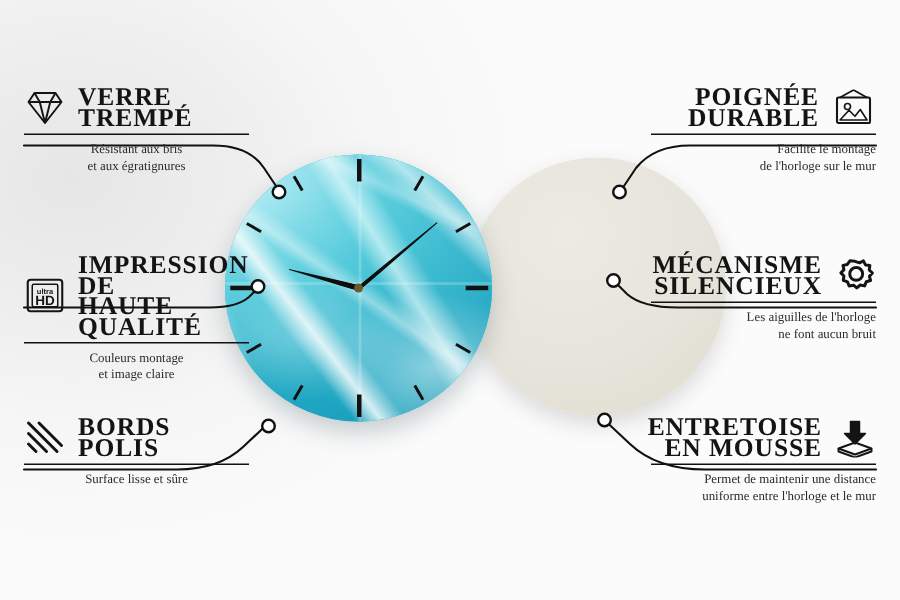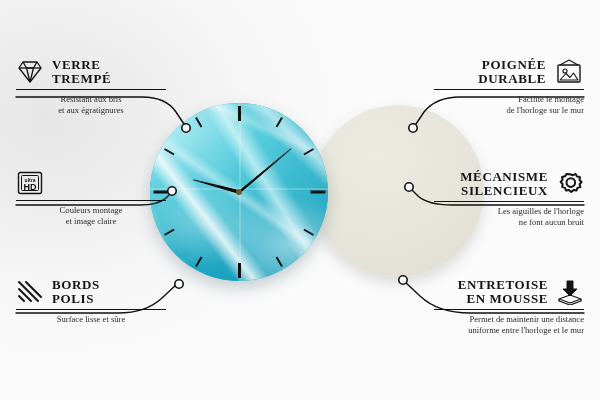--- a/index.html
+++ b/index.html
@@ -129,21 +129,21 @@
   .f-head {
     display: flex;
     align-items: center;
     gap: 8px;
   }
   .f-left .f-head { justify-content: flex-start; }
   .f-right .f-head { justify-content: flex-end; }
   .f-title {
     font-family: "Liberation Serif", serif;
     font-weight: bold;
-    font-size: 13px;
+    font-size: 17px;
     line-height: 13.5px;
     letter-spacing: 0.6px;
     color: #141414;
     text-transform: uppercase;
   }
   .f-left .f-title { text-align: left; }
   .f-right .f-title { text-align: right; }
   .f-icon { flex: 0 0 auto; display: block; }
   .f-rule {
     height: 1.4px;
@@ -248,20 +248,21 @@
   </div>
 
   <div class="feature f-left" id="feat-impression">
     <div class="f-head">
       <svg class="f-icon" width="28" height="26" viewBox="0 0 28 26">
         <rect x="2.5" y="2.5" width="23" height="21" rx="2" fill="none" stroke="#141414" stroke-width="1.4"></rect>
         <rect x="5.5" y="5.5" width="17" height="15" rx="1" fill="none" stroke="#141414" stroke-width="1"></rect>
         <text x="14" y="12" font-family="Liberation Sans, sans-serif" font-size="5" font-weight="bold" fill="#141414" text-anchor="middle">ultra</text>
         <text x="14" y="19.5" font-family="Liberation Sans, sans-serif" font-size="9" font-weight="bold" fill="#141414" text-anchor="middle">HD</text>
       </svg>
+      <div class="f-title">IMPRESSION DE<br>HAUTE QUALITÉ</div>
     </div>
     <div class="f-rule"></div>
     <div class="f-desc">Couleurs montage
 et image claire</div>
   </div>
 
   <div class="feature f-left" id="feat-bords">
     <div class="f-head">
       <svg class="f-icon" width="28" height="26" viewBox="0 0 28 26">
         <g stroke="#141414" stroke-width="2" stroke-linecap="round">

